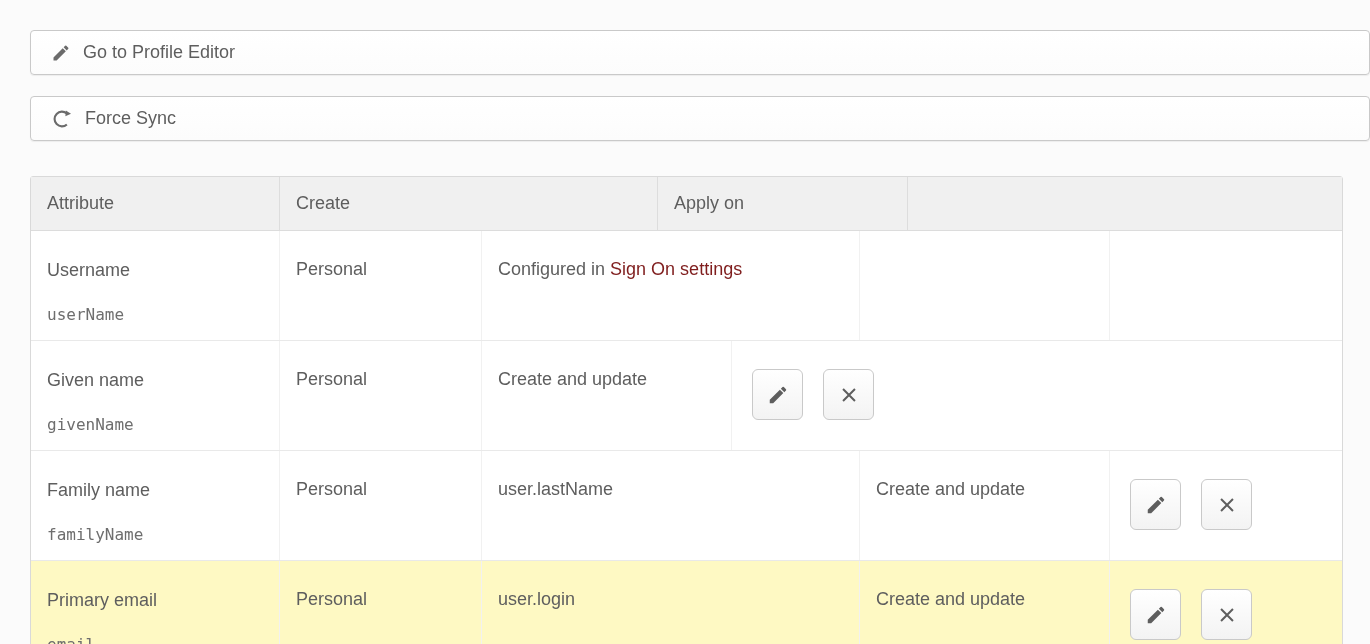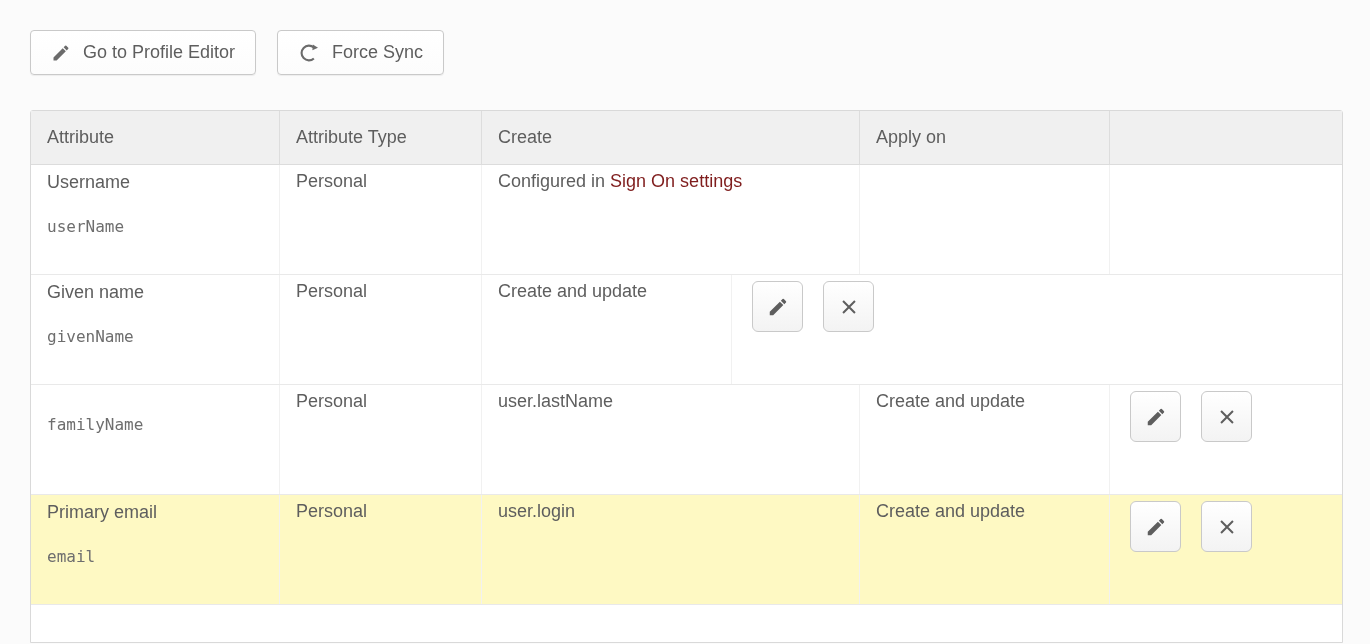--- a/index.html
+++ b/index.html
@@ -9,20 +9,21 @@
     background: #fbfbfb;
     font-family: "Liberation Sans", sans-serif;
     color: #5e5e5e;
   }
 
   
   .toolbar {
     display: flex;
     gap: 21px;
     margin: 30px 0 0 30px;
+    flex-direction: column;
   }
   .btn {
     display: inline-flex;
     align-items: center;
     gap: 12px;
     height: 45px;
     padding: 0 20px;
     background: linear-gradient(to bottom, #ffffff, #fcfcfc);
     border: 1px solid #c9c9c9;
     border-radius: 4px;
@@ -58,21 +59,21 @@
     font-size: 18px;
     color: #5e5e5e;
     border-right: 1px solid #dddddd;
     text-align: center;
   }
   .t-head .cell:last-child { border-right: none; }
 
   .t-body-row { min-height: 110px; border-bottom: 1px solid #e9e9e9; background: #ffffff; }
   .t-body-row.highlight { background: #fef9c3; }
   .t-body-row .cell {
-    padding-top: 6px;
+    padding-top: 28px;
     font-size: 18px;
     border-right: 1px solid #f1f1f1;
   }
   .t-body-row .cell:last-child { border-right: none; }
 
   .attr-label { font-size: 18px; color: #5e5e5e; line-height: 22px; }
   .attr-code {
     margin-top: 24px;
     font-family: "DejaVu Sans Mono", monospace;
     font-size: 16px;
@@ -114,21 +115,20 @@
       </svg>
     </span>
     <span>Force Sync</span>
   </button>
 </div>
 
 <div class="attr-table">
 
   <div class="t-row t-head">
     <div class="cell c1">Attribute</div>
-    <div class="cell c2">Attribute Type</div>
     <div class="cell c3">Create</div>
     <div class="cell c4">Apply on</div>
     <div class="cell c5"></div>
   </div>
 
   <div class="t-row t-body-row">
     <div class="cell c1">
       <div class="attr-label">Username</div>
       <div class="attr-code">userName</div>
     </div>
@@ -160,20 +160,21 @@
           <svg width="22" height="22" viewBox="0 0 24 24">
             <path d="M5.5 5.5 L18.5 18.5 M18.5 5.5 L5.5 18.5" stroke="#5e5e5e" stroke-width="2.2" fill="none"></path>
           </svg>
         </span>
       </button>
     </div>
   </div>
 
   <div class="t-row t-body-row">
     <div class="cell c1">
+      <div class="attr-label">Family name</div>
       <div class="attr-code">familyName</div>
     </div>
     <div class="cell c2">Personal</div>
     <div class="cell c3">user.lastName</div>
     <div class="cell c4">Create and update</div>
     <div class="cell c5 actions">
       <button class="icon-btn">
         <span style="display:flex">
           <svg width="22" height="22" viewBox="0 0 24 24" fill="#5e5e5e">
             <path d="M3 17.25V21h3.75L17.81 9.94l-3.75-3.75L3 17.25zM20.71 7.04c.39-.39.39-1.02 0-1.41l-2.34-2.34a1 1 0 0 0-1.41 0l-1.83 1.83 3.75 3.75 1.83-1.83z"></path>

